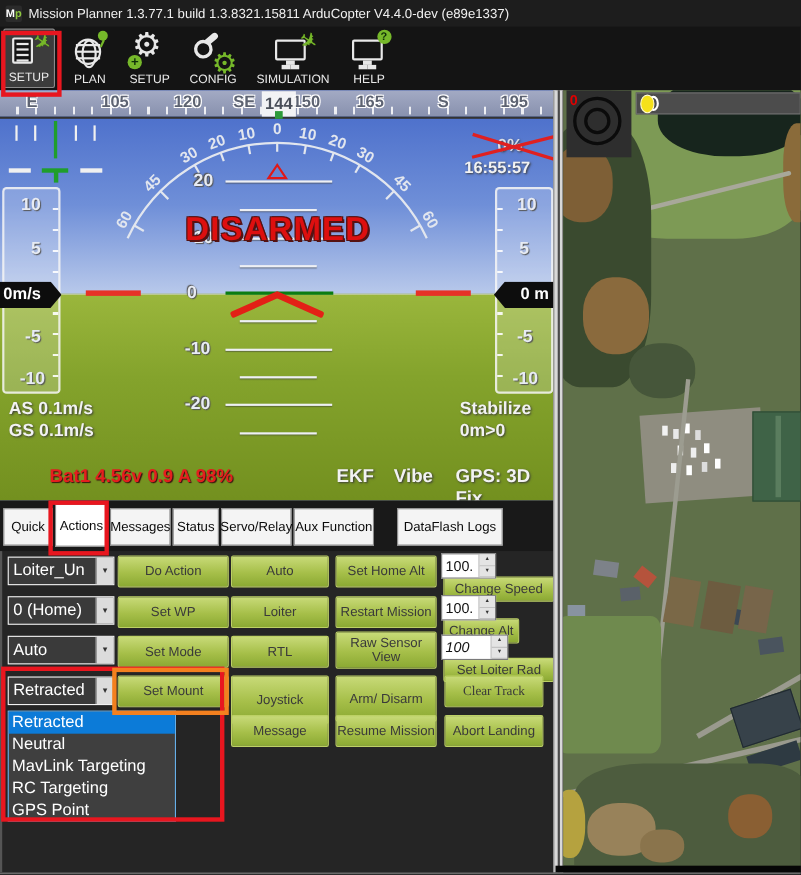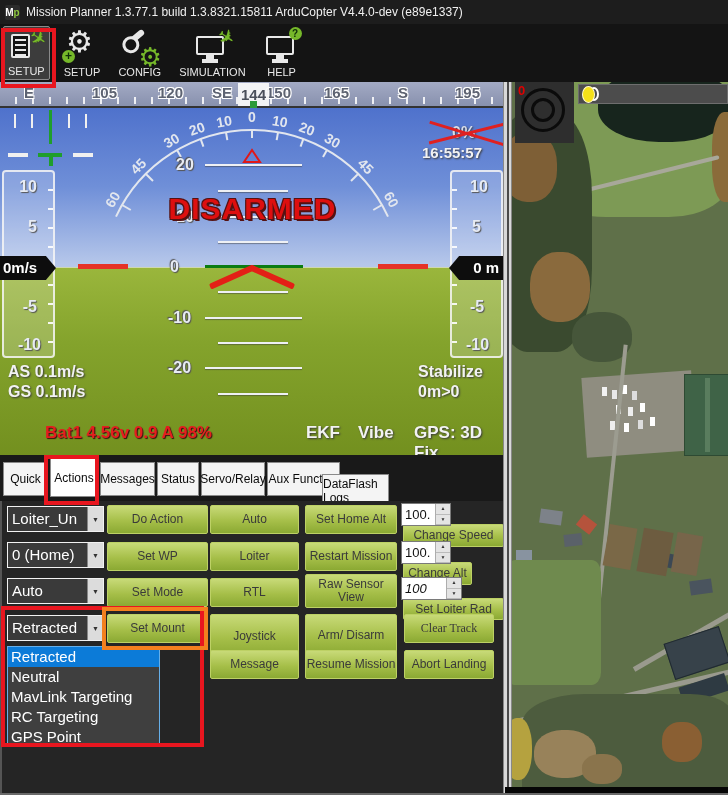--- a/index.html
+++ b/index.html
@@ -114,20 +114,27 @@
             <i></i>
             <i></i>
             <i></i>
           </div>
           <div class="g-plane">✈</div>
         </div>
       <div class="tool-label">SETUP</div>
     </div>
     <div class="tool-btn">
       <div class="icon-wrap">
+          <div class="globe"></div>
+          <div class="g-pin"></div>
+        </div>
+      <div class="tool-label">PLAN</div>
+    </div>
+    <div class="tool-btn">
+      <div class="icon-wrap">
           <div class="gear-w">⚙</div>
           <div class="g-plus">+</div>
         </div>
       <div class="tool-label">SETUP</div>
     </div>
     <div class="tool-btn">
       <div class="icon-wrap">
           <div class="wrench"></div>
           <div class="gear-g">⚙</div>
         </div>
@@ -285,21 +292,21 @@
     <div class="hud-txt" style="left:414px;top:341px;font-size:17px;">GPS: 3D Fix</div>
   </div>
 
   <div class="tabbar">
     <div class="tab" style="left:3px;width:45px;">Quick</div>
     <div class="tab sel" style="left:50px;width:48px;">Actions</div>
     <div class="tab" style="left:100px;width:55px;">Messages</div>
     <div class="tab" style="left:157px;width:42px;">Status</div>
     <div class="tab" style="left:201px;width:64px;">Servo/Relay</div>
     <div class="tab" style="left:267px;width:73px;">Aux Function</div>
-    <div class="tab" style="left:322px;width:67px;margin-top:12px;">DataFlash Logs</div>
+    <div class="tab" style="left:361px;width:96px;">DataFlash Logs</div>
   </div>
 
   <div class="panel">
 
     <div class="combo" style="top:5px;">
       <div class="val">Loiter_Un</div>
         <div class="arrow">▼</div>
     </div>
     <div class="combo" style="top:41px;">
       <div class="val">0 (Home)</div>

